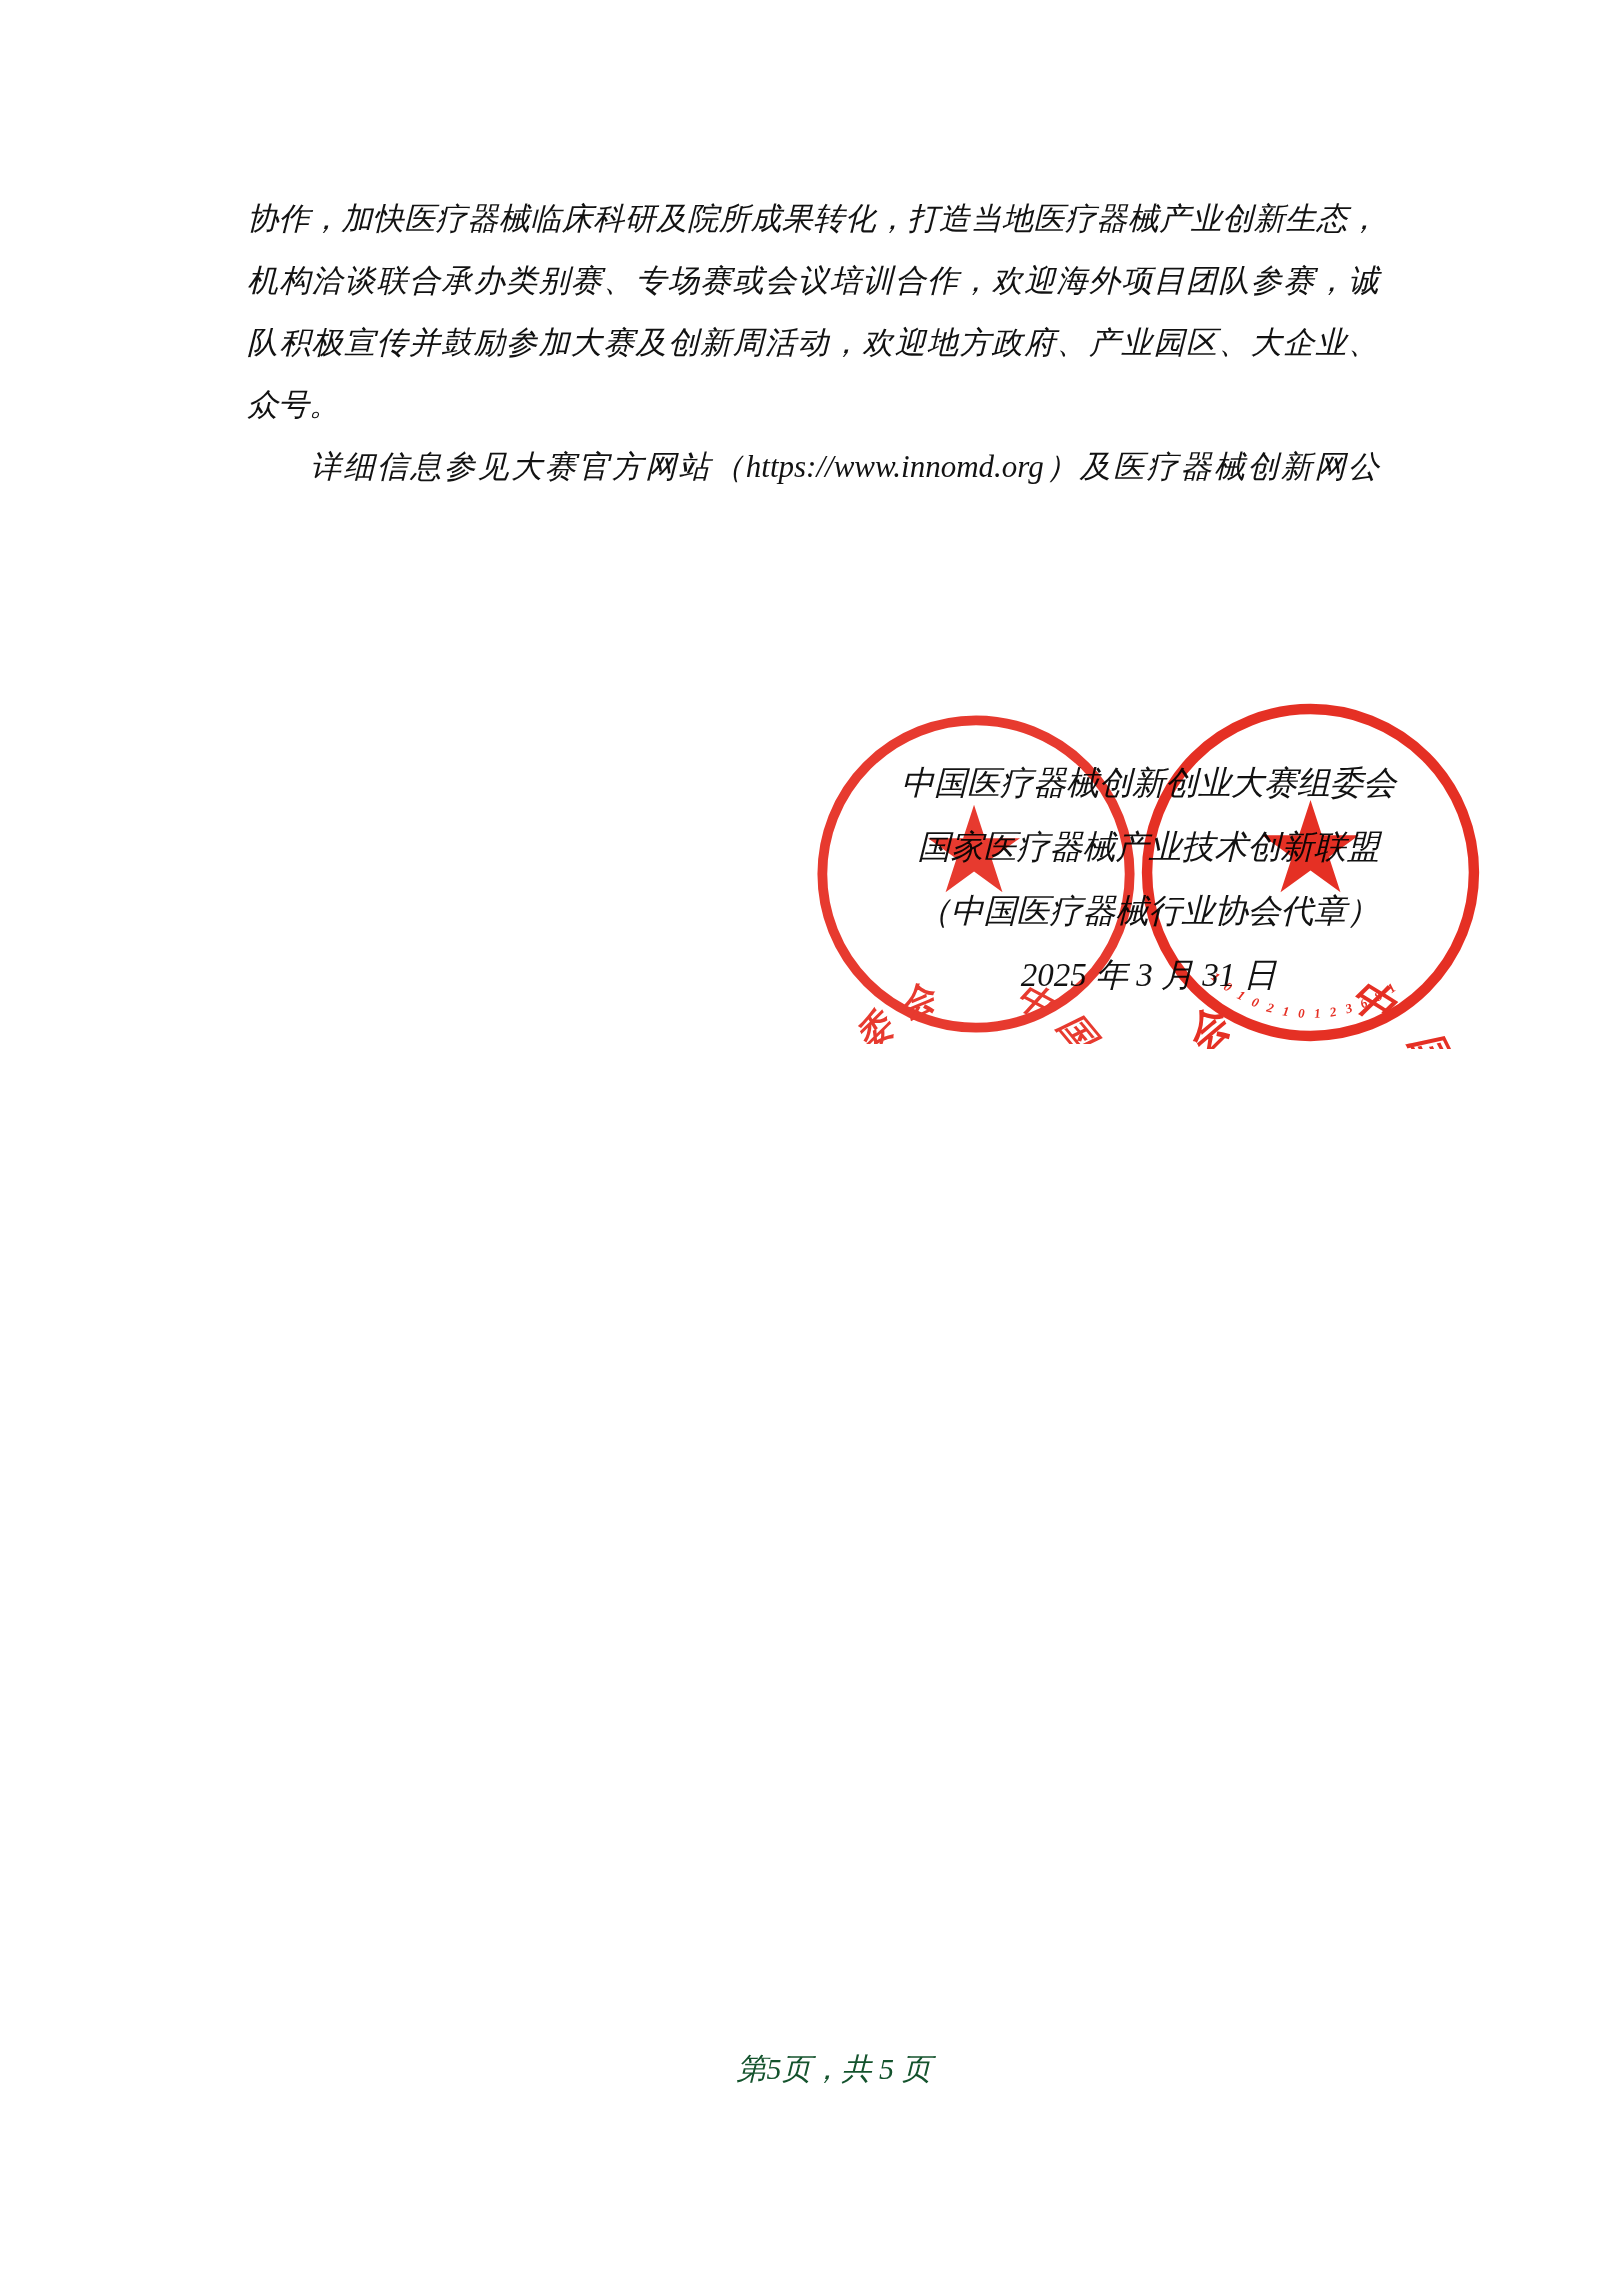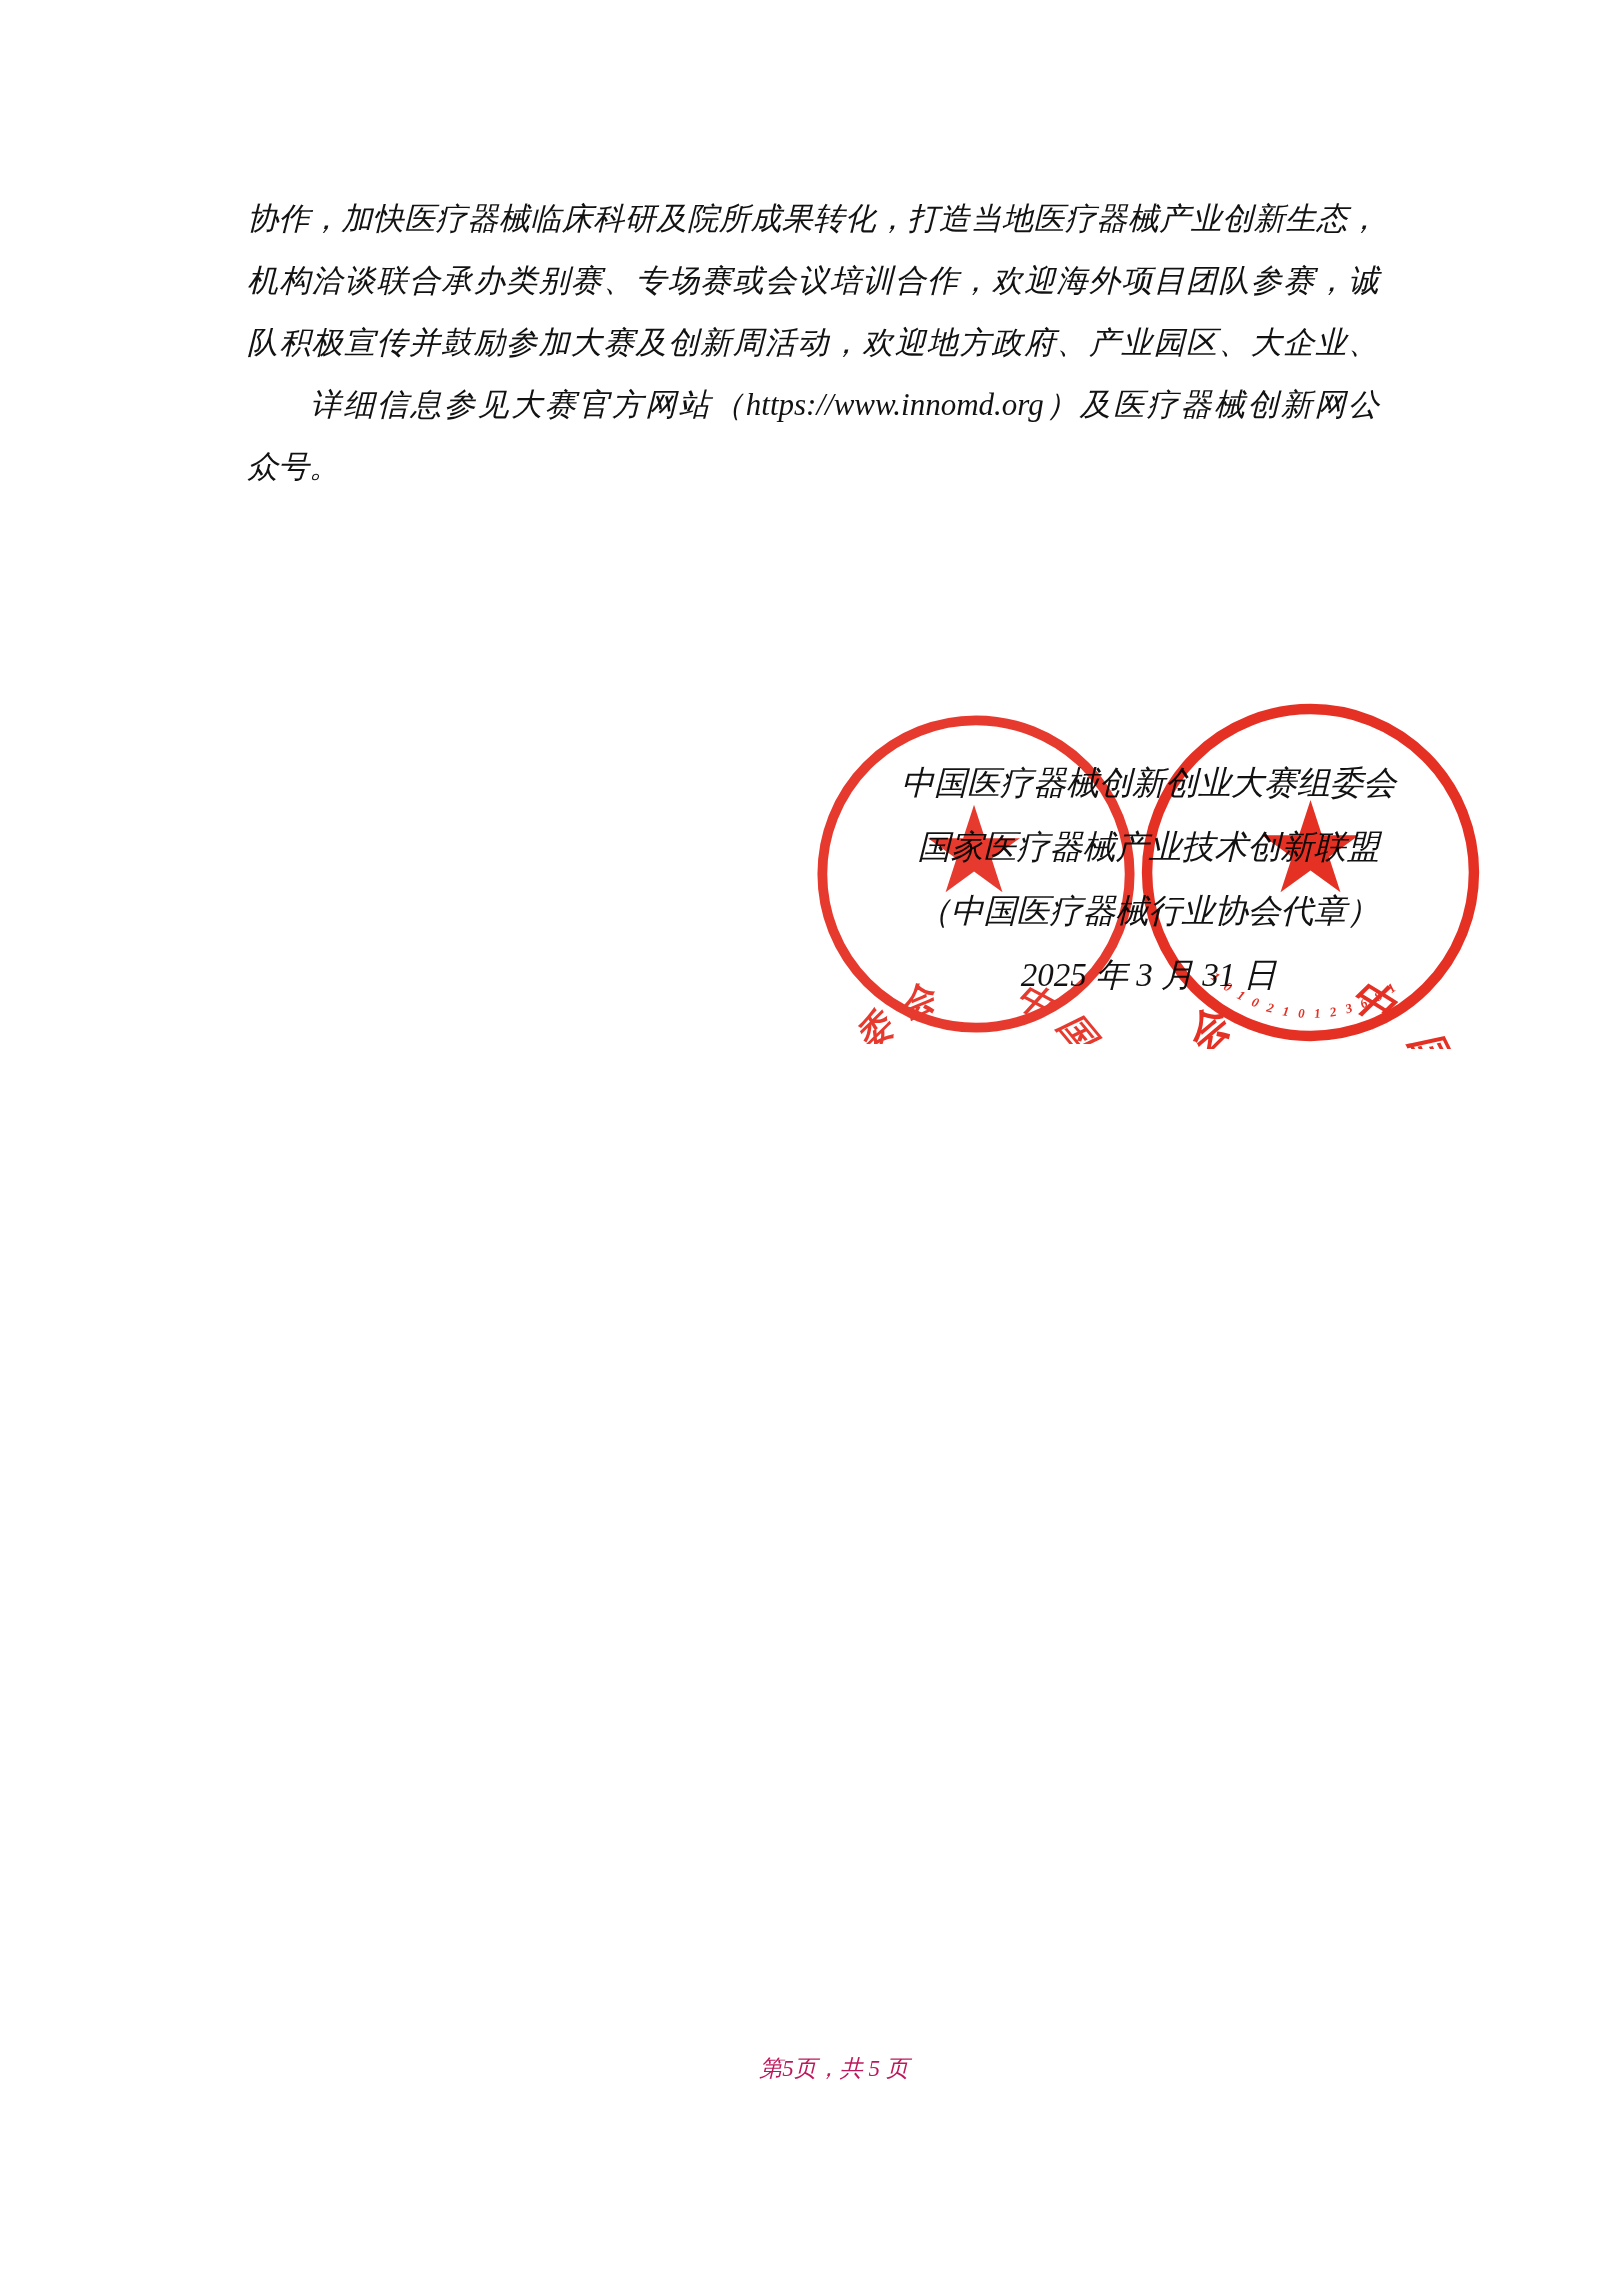--- a/index.html
+++ b/index.html
@@ -52,36 +52,36 @@
   .stamp-left  { left: 806px; top: 704px; opacity: 0.92; }
   .stamp-right { left: 1134px; top: 696px; opacity: 0.97; }
   .stamp text { font-family: "Liberation Serif", "DejaVu Serif", serif; font-weight: 600; }
 
   
   .footer {
     position: absolute;
     left: 507px; top: 2053px;
     width: 654px;
     text-align: center;
-    font-size: 23px;
+    font-size: 30px;
     line-height: 31px;
-    color: #be185d;
+    color: #14532d;
   }
 </style>
 </head>
 <body>
 
 <div class="page">
 
   <main class="body-text">
     <div class="line j">协作，加快医疗器械临床科研及院所成果转化，打造当地医疗器械产业创新生态，</div>
     <div class="line j">机构洽谈联合承办类别赛、专场赛或会议培训合作，欢迎海外项目团队参赛，诚</div>
     <div class="line j">队积极宣传并鼓励参加大赛及创新周活动，欢迎地方政府、产业园区、大企业、</div>
+    <div class="line">众号。</div>
     <div class="line j i">详细信息参见大赛官方网站（https://www.innomd.org）及医疗器械创新网公</div>
-    <div class="line">众号。</div>
   </main>
 
   <section class="signature">
     <div>中国医疗器械创新创业大赛组委会</div>
     <div>国家医疗器械产业技术创新联盟</div>
     <div>（中国医疗器械行业协会代章）</div>
     <div>2025 年 3 月 31 日</div>
   </section>
 
   <svg class="stamp stamp-left" width="340" height="340" viewBox="0 0 520 520">

